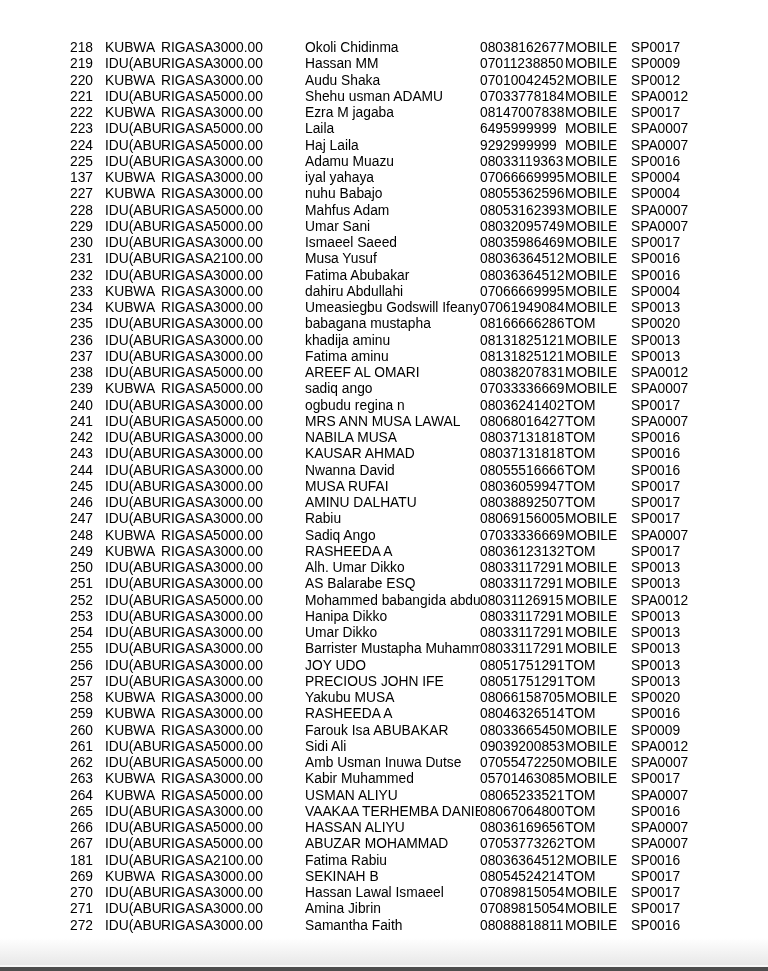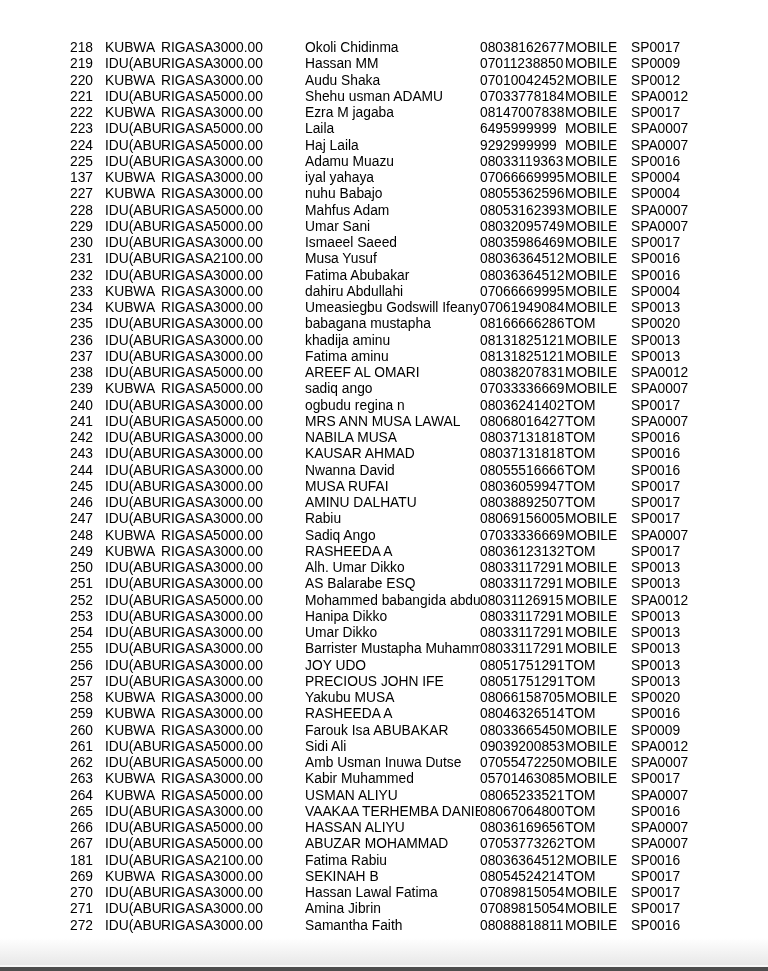--- a/index.html
+++ b/index.html
@@ -577,21 +577,21 @@
         <span class="c c-name">SEKINAH B</span>
         <span class="c c-phone">08054524214</span>
         <span class="c c-line_type">TOM</span>
         <span class="c c-code">SP0017</span>
       </div>
       <div class="row">
         <span class="c c-sn">270</span>
         <span class="c c-location">IDU(ABU</span>
         <span class="c c-branch">RIGASA</span>
         <span class="c c-amount">3000.00</span>
-        <span class="c c-name">Hassan Lawal Fatima</span>
+        <span class="c c-name">Hassan Lawal Ismaeel</span>
         <span class="c c-phone">07089815054</span>
         <span class="c c-line_type">MOBILE</span>
         <span class="c c-code">SP0017</span>
       </div>
       <div class="row">
         <span class="c c-sn">271</span>
         <span class="c c-location">IDU(ABU</span>
         <span class="c c-branch">RIGASA</span>
         <span class="c c-amount">3000.00</span>
         <span class="c c-name">Amina Jibrin</span>

